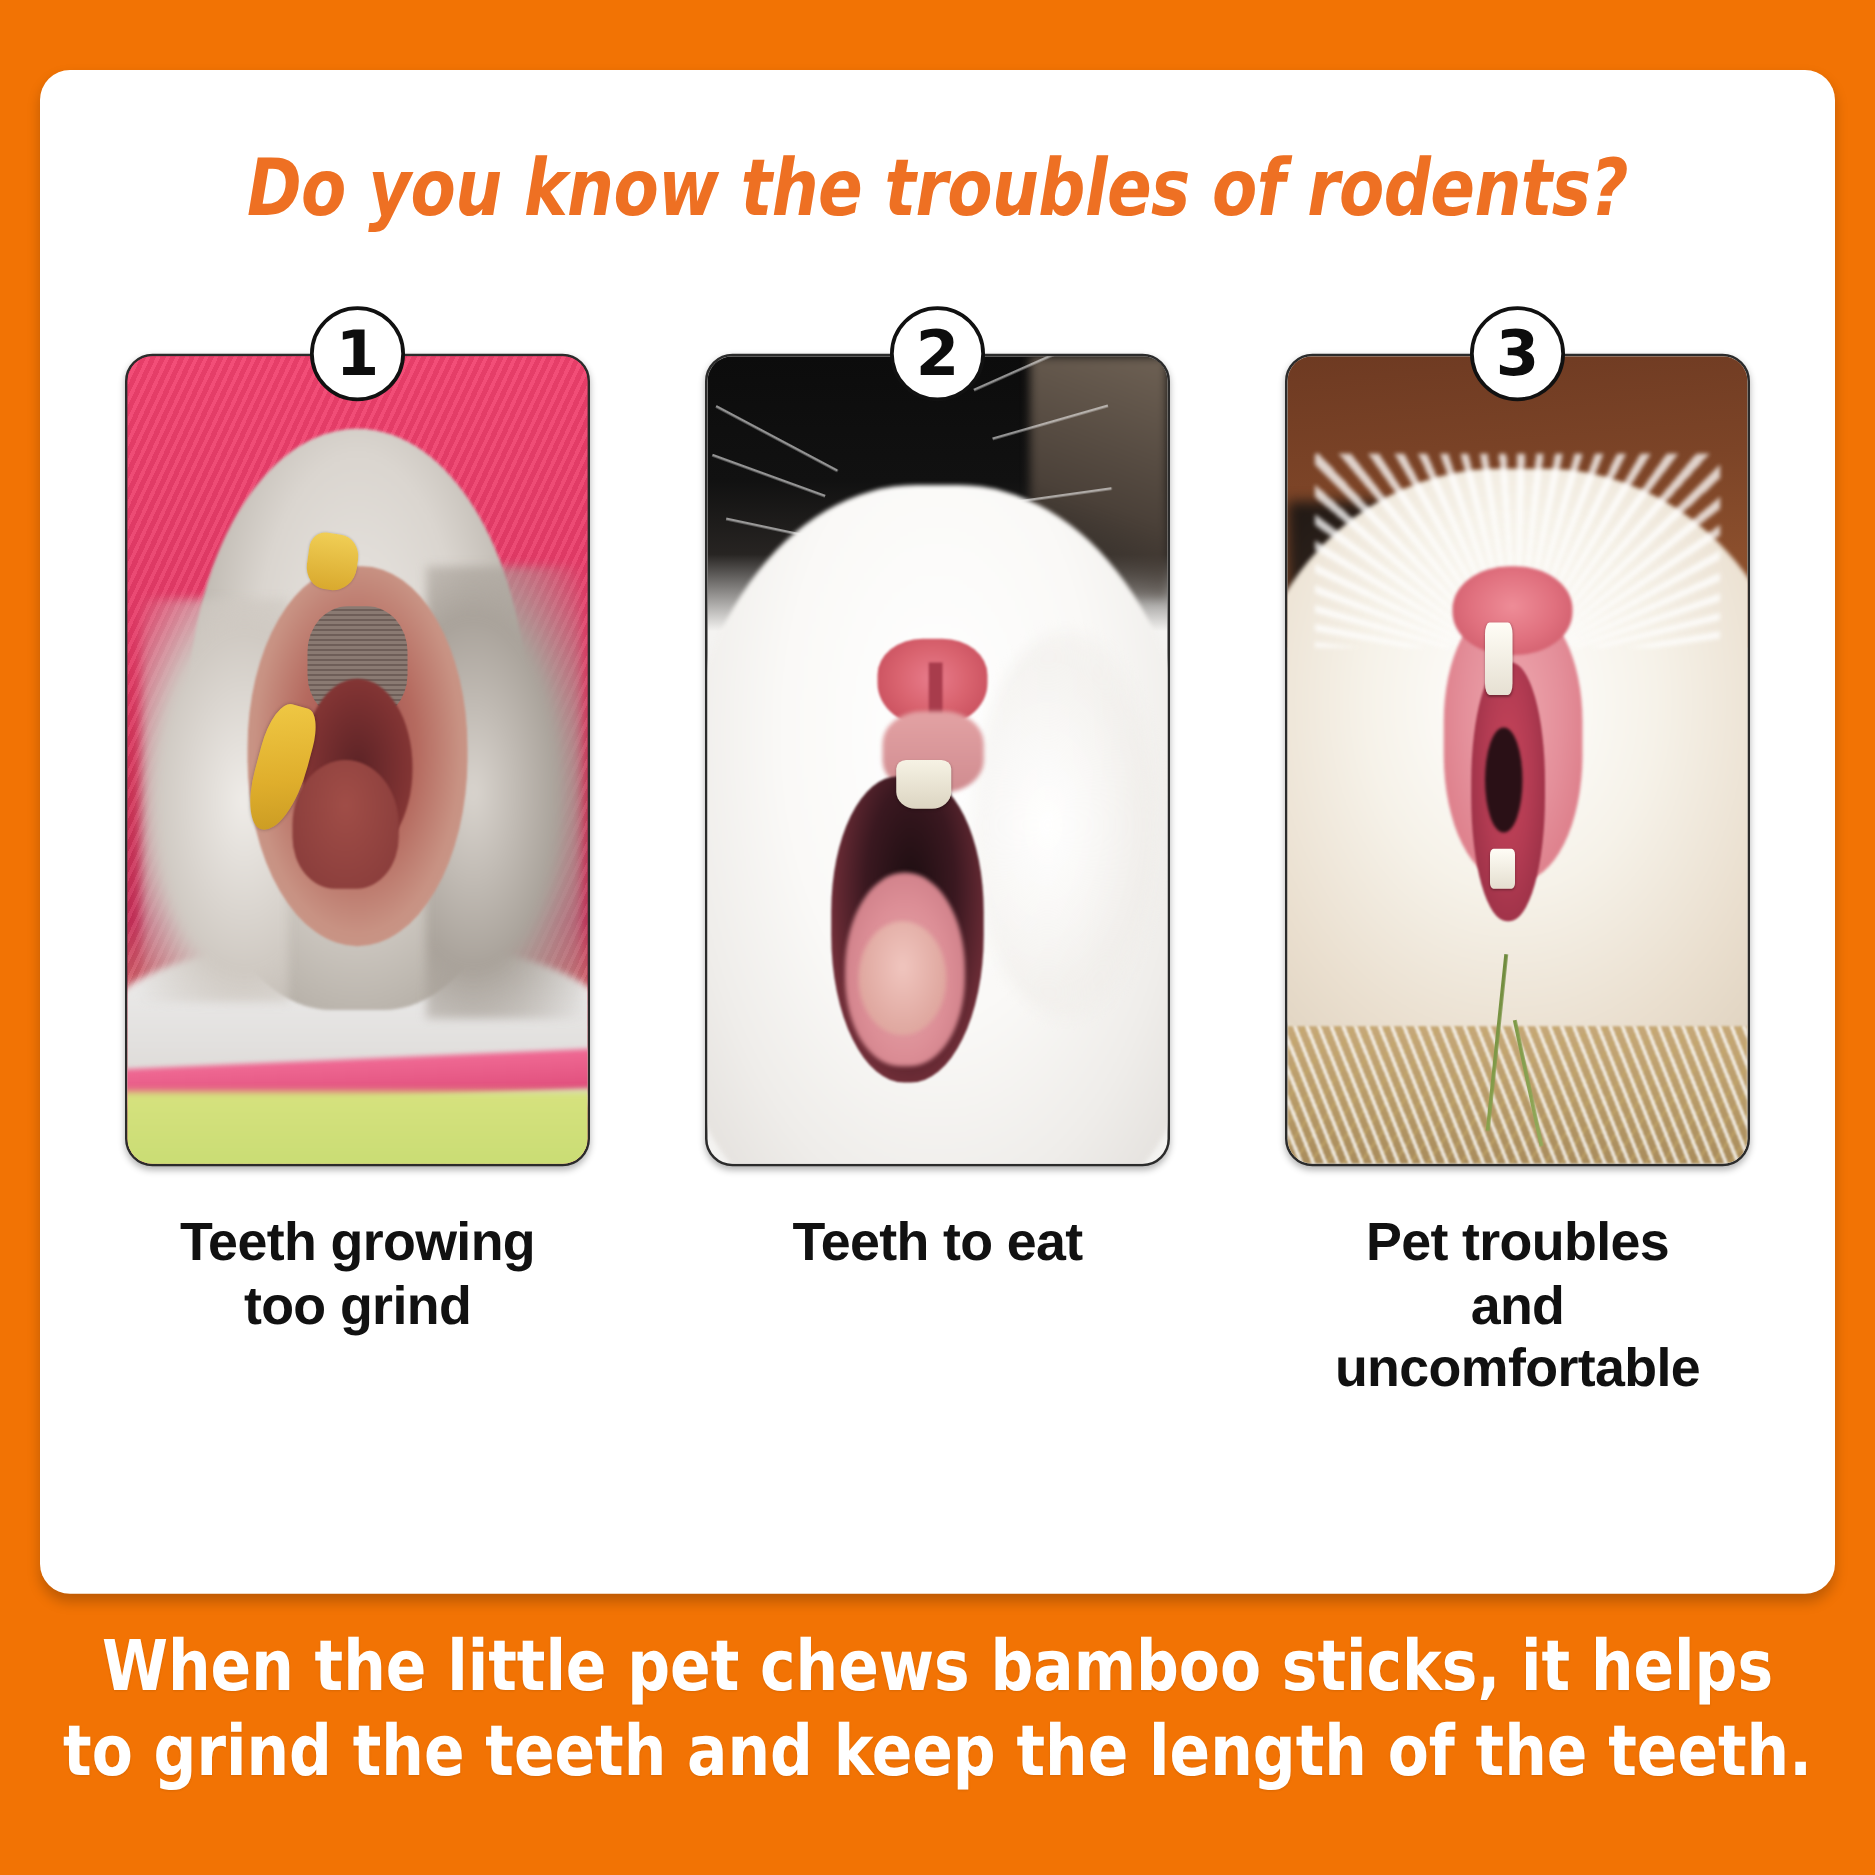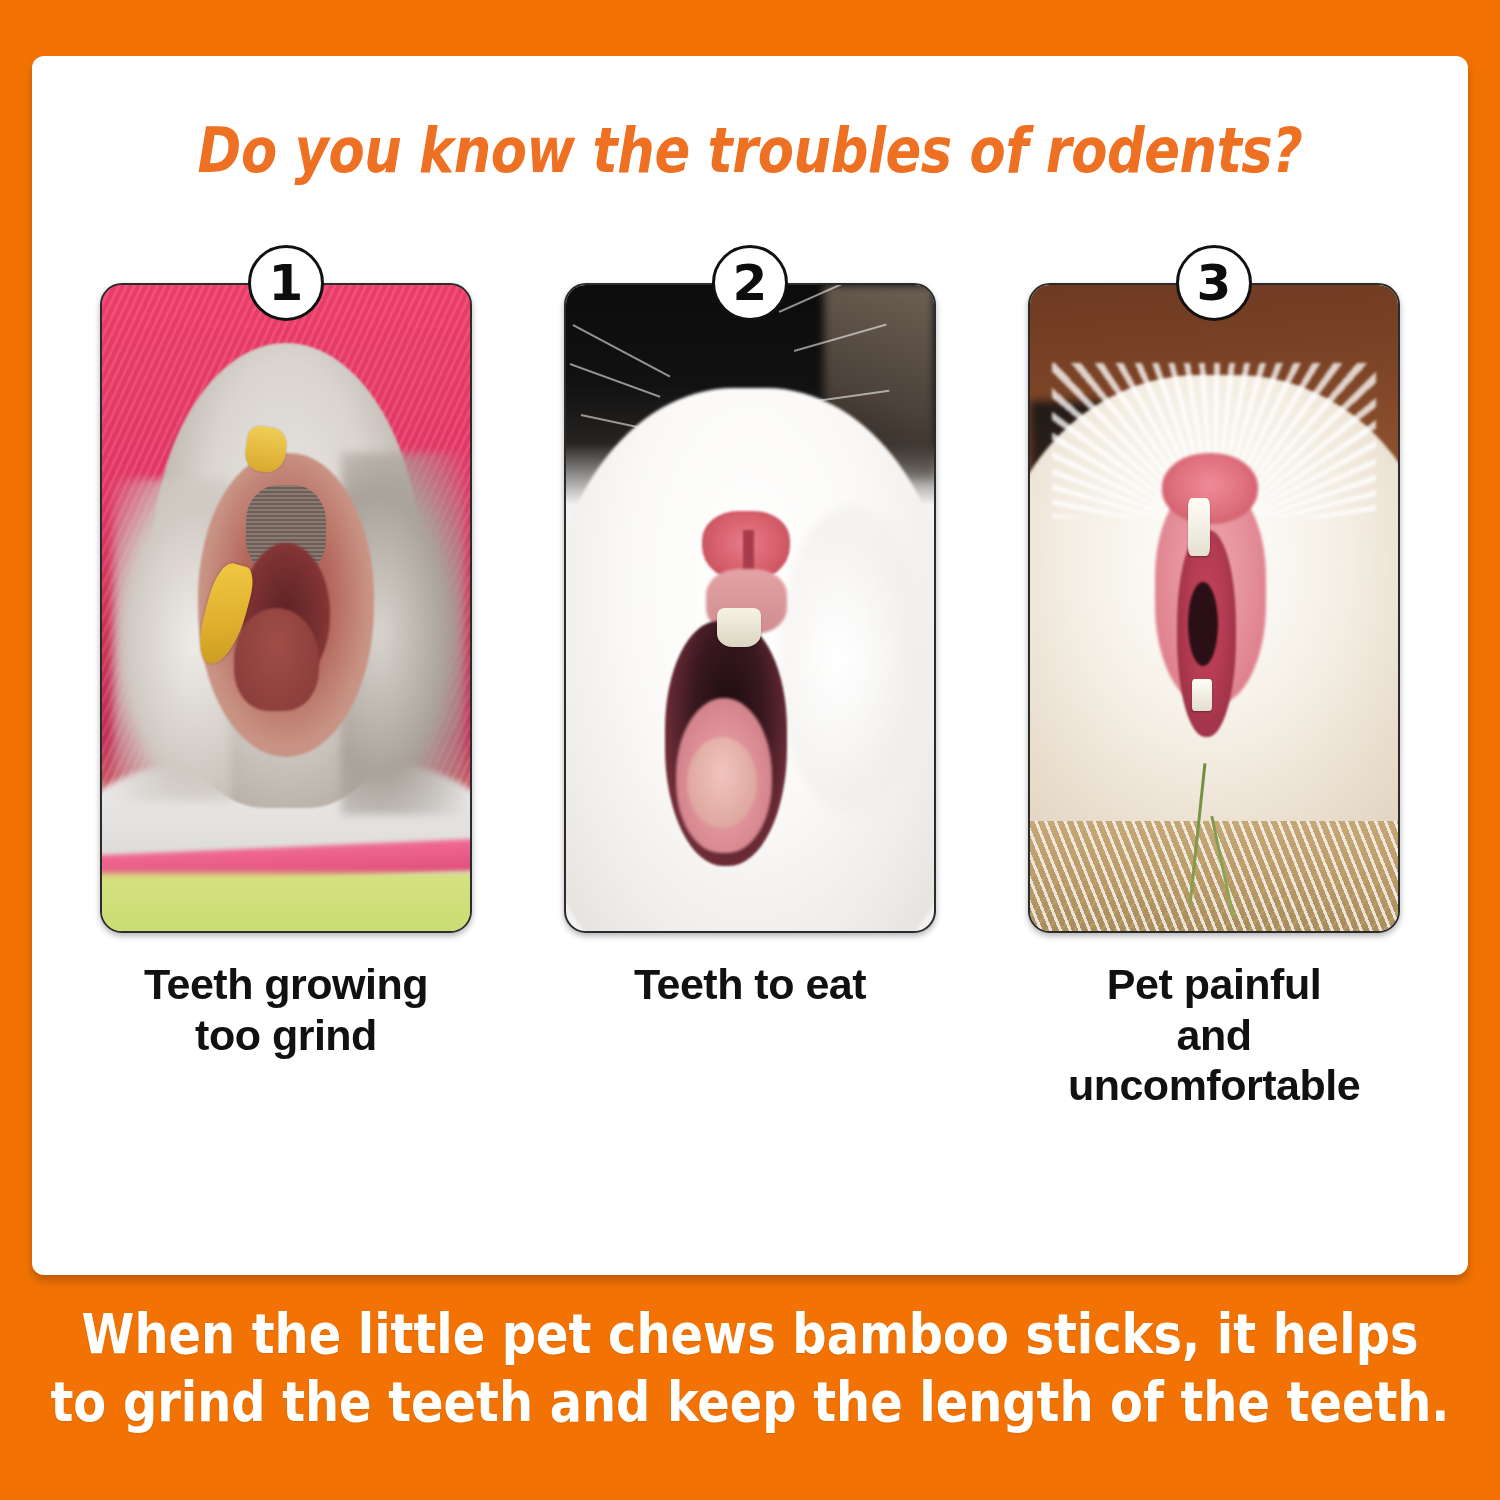--- a/index.html
+++ b/index.html
@@ -9,21 +9,21 @@
     overflow:hidden;
   }
   body { background:#F27304; position:relative; }
 
   
   .card {
     position:absolute;
     left:32px; top:56px;
     width:1436px; height:1219px;
     background:#ffffff;
-    border-radius:12px;
+    border-radius:24px;
     box-shadow:0 6px 10px rgba(0,0,0,0.22);
   }
 
   
   .title {
     position:absolute;
     left:0; top:58px; width:100%;
     text-align:center;
     color:#EE7023;
     font-size:63px;
@@ -69,21 +69,21 @@
     border:3px solid #111111;
     display:flex; align-items:center; justify-content:center;
     font-size:50px; font-weight:bold;
     color:#0d0d0d;
     font-family:"DejaVu Sans","Liberation Sans",sans-serif;
     z-index:5;
     line-height:1;
   }
 
   .caption {
-    margin-top:26px;
+    margin-top:36px;
     text-align:center;
     font-size:43px;
     font-weight:bold;
     color:#111111;
     line-height:1.18;
     letter-spacing:-0.5px;
   }
 
   
   .footer {
@@ -407,21 +407,21 @@
           <div class="dark-gap"></div>
           <div class="tooth-top3"></div>
           <div class="tooth-bot3"></div>
           <div class="bedding"></div>
           <div class="grass"></div>
           <div class="grass2"></div>
         </div>
         <div class="badge">3</div>
       </div>
       <div class="caption">
-        <div>Pet painful</div>
+        <div>Pet troubles</div>
         <div>and</div>
         <div>uncomfortable</div>
       </div>
     </div>
 
   </div>
 </div>
 
 <div class="footer">
   <div>When the little pet chews bamboo sticks, it helps</div>

